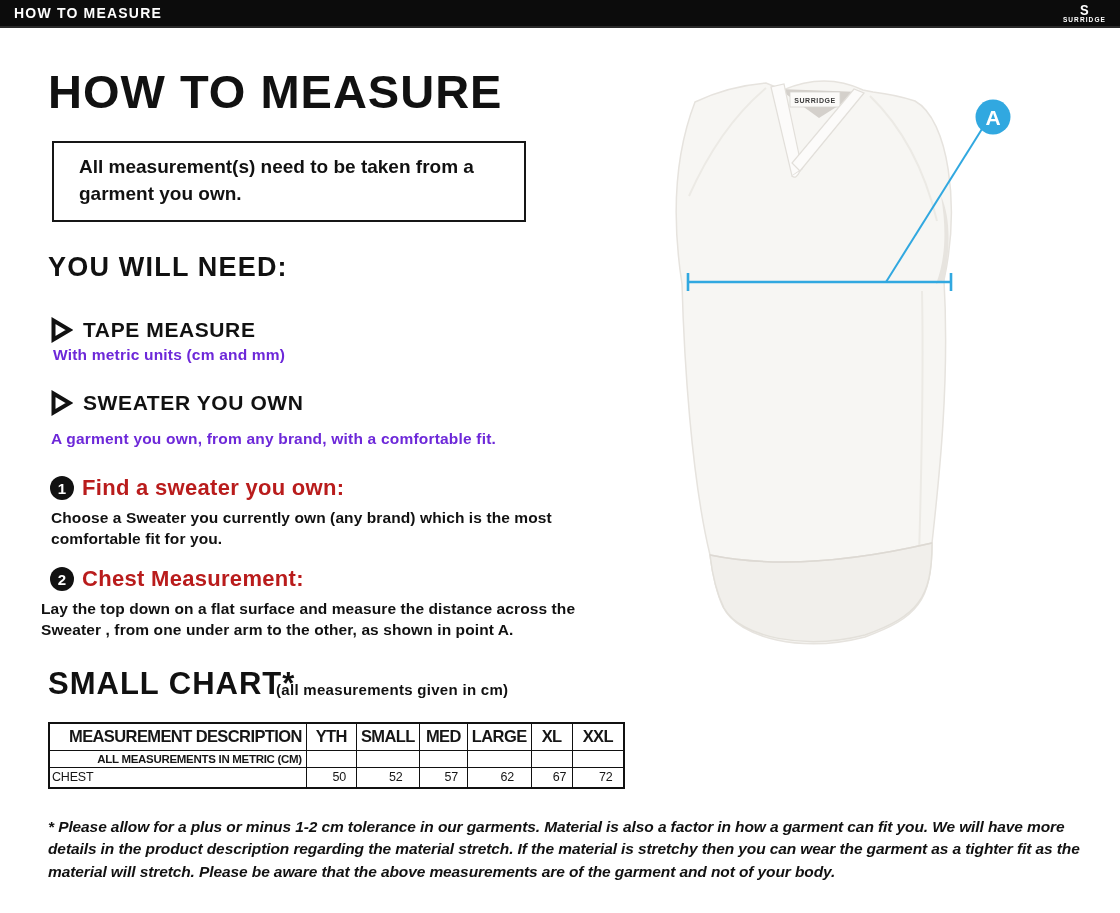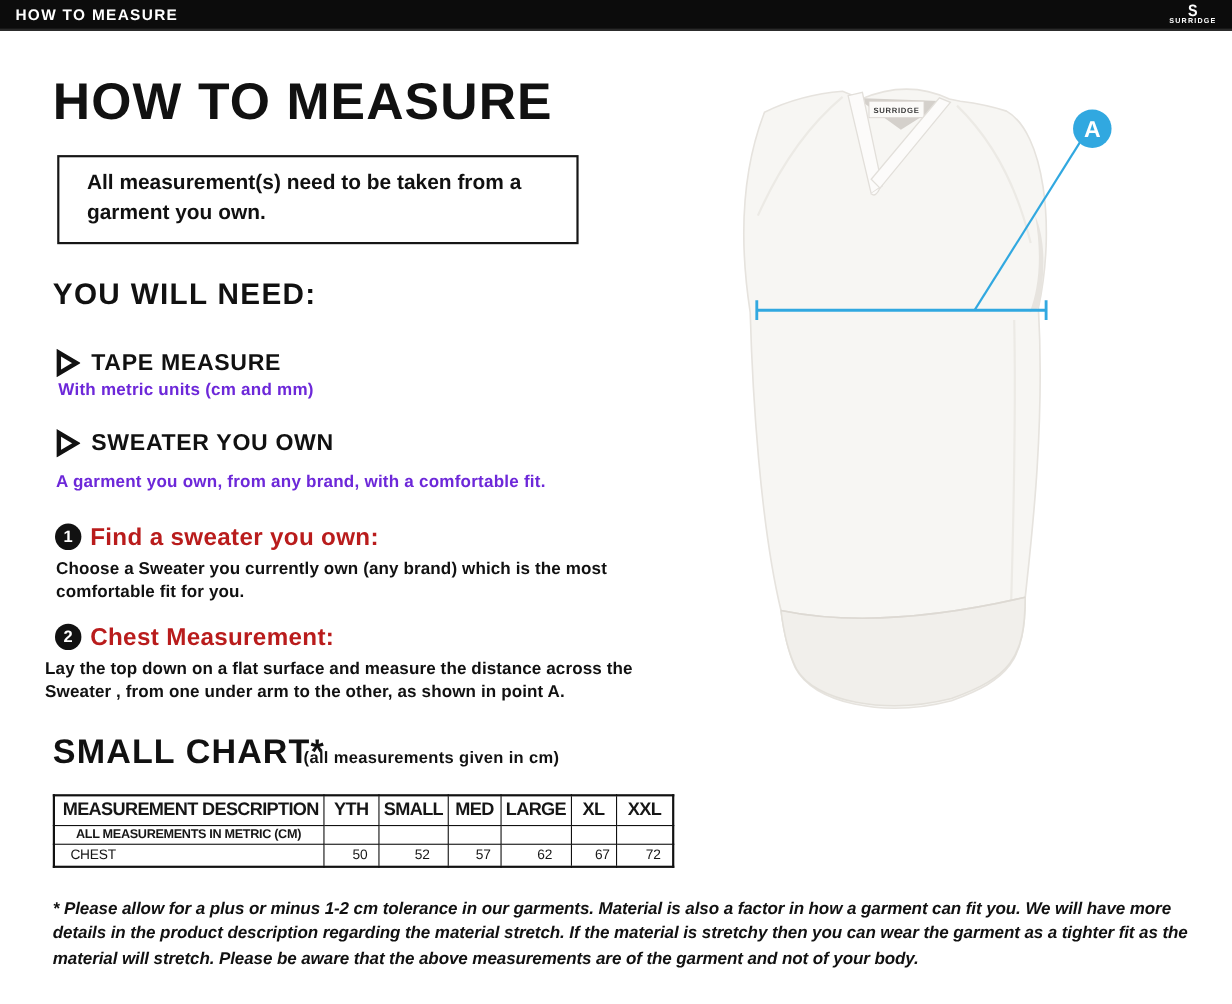--- a/index.html
+++ b/index.html
@@ -35,24 +35,24 @@
   .step-desc{font-size:15.5px;font-weight:bold;letter-spacing:.1px;line-height:1.38;width:540px;color:#111;}
 
   
   .sc-head{left:48px;top:666px;font-size:31px;font-weight:bold;letter-spacing:1px;color:#111;}
   .sc-sub{left:252px;top:681px;font-size:15px;font-weight:bold;letter-spacing:.3px;color:#111;margin-left:24px;}
   table.size{left:48px;top:722px;border-collapse:collapse;table-layout:fixed;}
   table.size td,table.size th{border:1px solid #111;box-sizing:border-box;padding:0 4px;white-space:nowrap;overflow:hidden;}
   table.size{border:2px solid #111;}
   .sc-c0{width:232px;} .sc-c1{width:50px;} .sc-c2{width:63px;} .sc-c3{width:48px;margin-left:47px;} .sc-c4{width:63px;} .sc-c5{width:41px;} .sc-c6{width:52px;}
   tr.sc-header td{height:27px;font-size:16.5px;font-weight:bold;letter-spacing:-0.6px;text-align:center;}
-  tr.sc-header td.sc-c0{text-align:center;padding-left:7px;}
-  tr.sc-metric td{height:17px;font-size:11.5px;font-weight:bold;letter-spacing:-0.3px;text-align:center;padding-left:3px;}
+  tr.sc-header td.sc-c0{text-align:center;padding-left:19px;}
+  tr.sc-metric td{height:17px;font-size:11.5px;font-weight:bold;letter-spacing:-0.3px;text-align:right;padding-left:3px;}
   tr.sc-data td{height:21px;font-size:12.5px;letter-spacing:-0.2px;text-align:center;padding-left:20px;}
-  tr.sc-data td.sc-c0{text-align:left;padding-left:14px;}
+  tr.sc-data td.sc-c0{text-align:left;padding-left:2px;}
 
   
   .footnote{left:48px;top:816px;width:1048px;font-size:15.5px;font-weight:bold;font-style:italic;letter-spacing:-0.1px;line-height:1.45;color:#111;}
 
   
   .garment{left:633px;top:56px;}
 </style>
 </head>
 <body>
 

